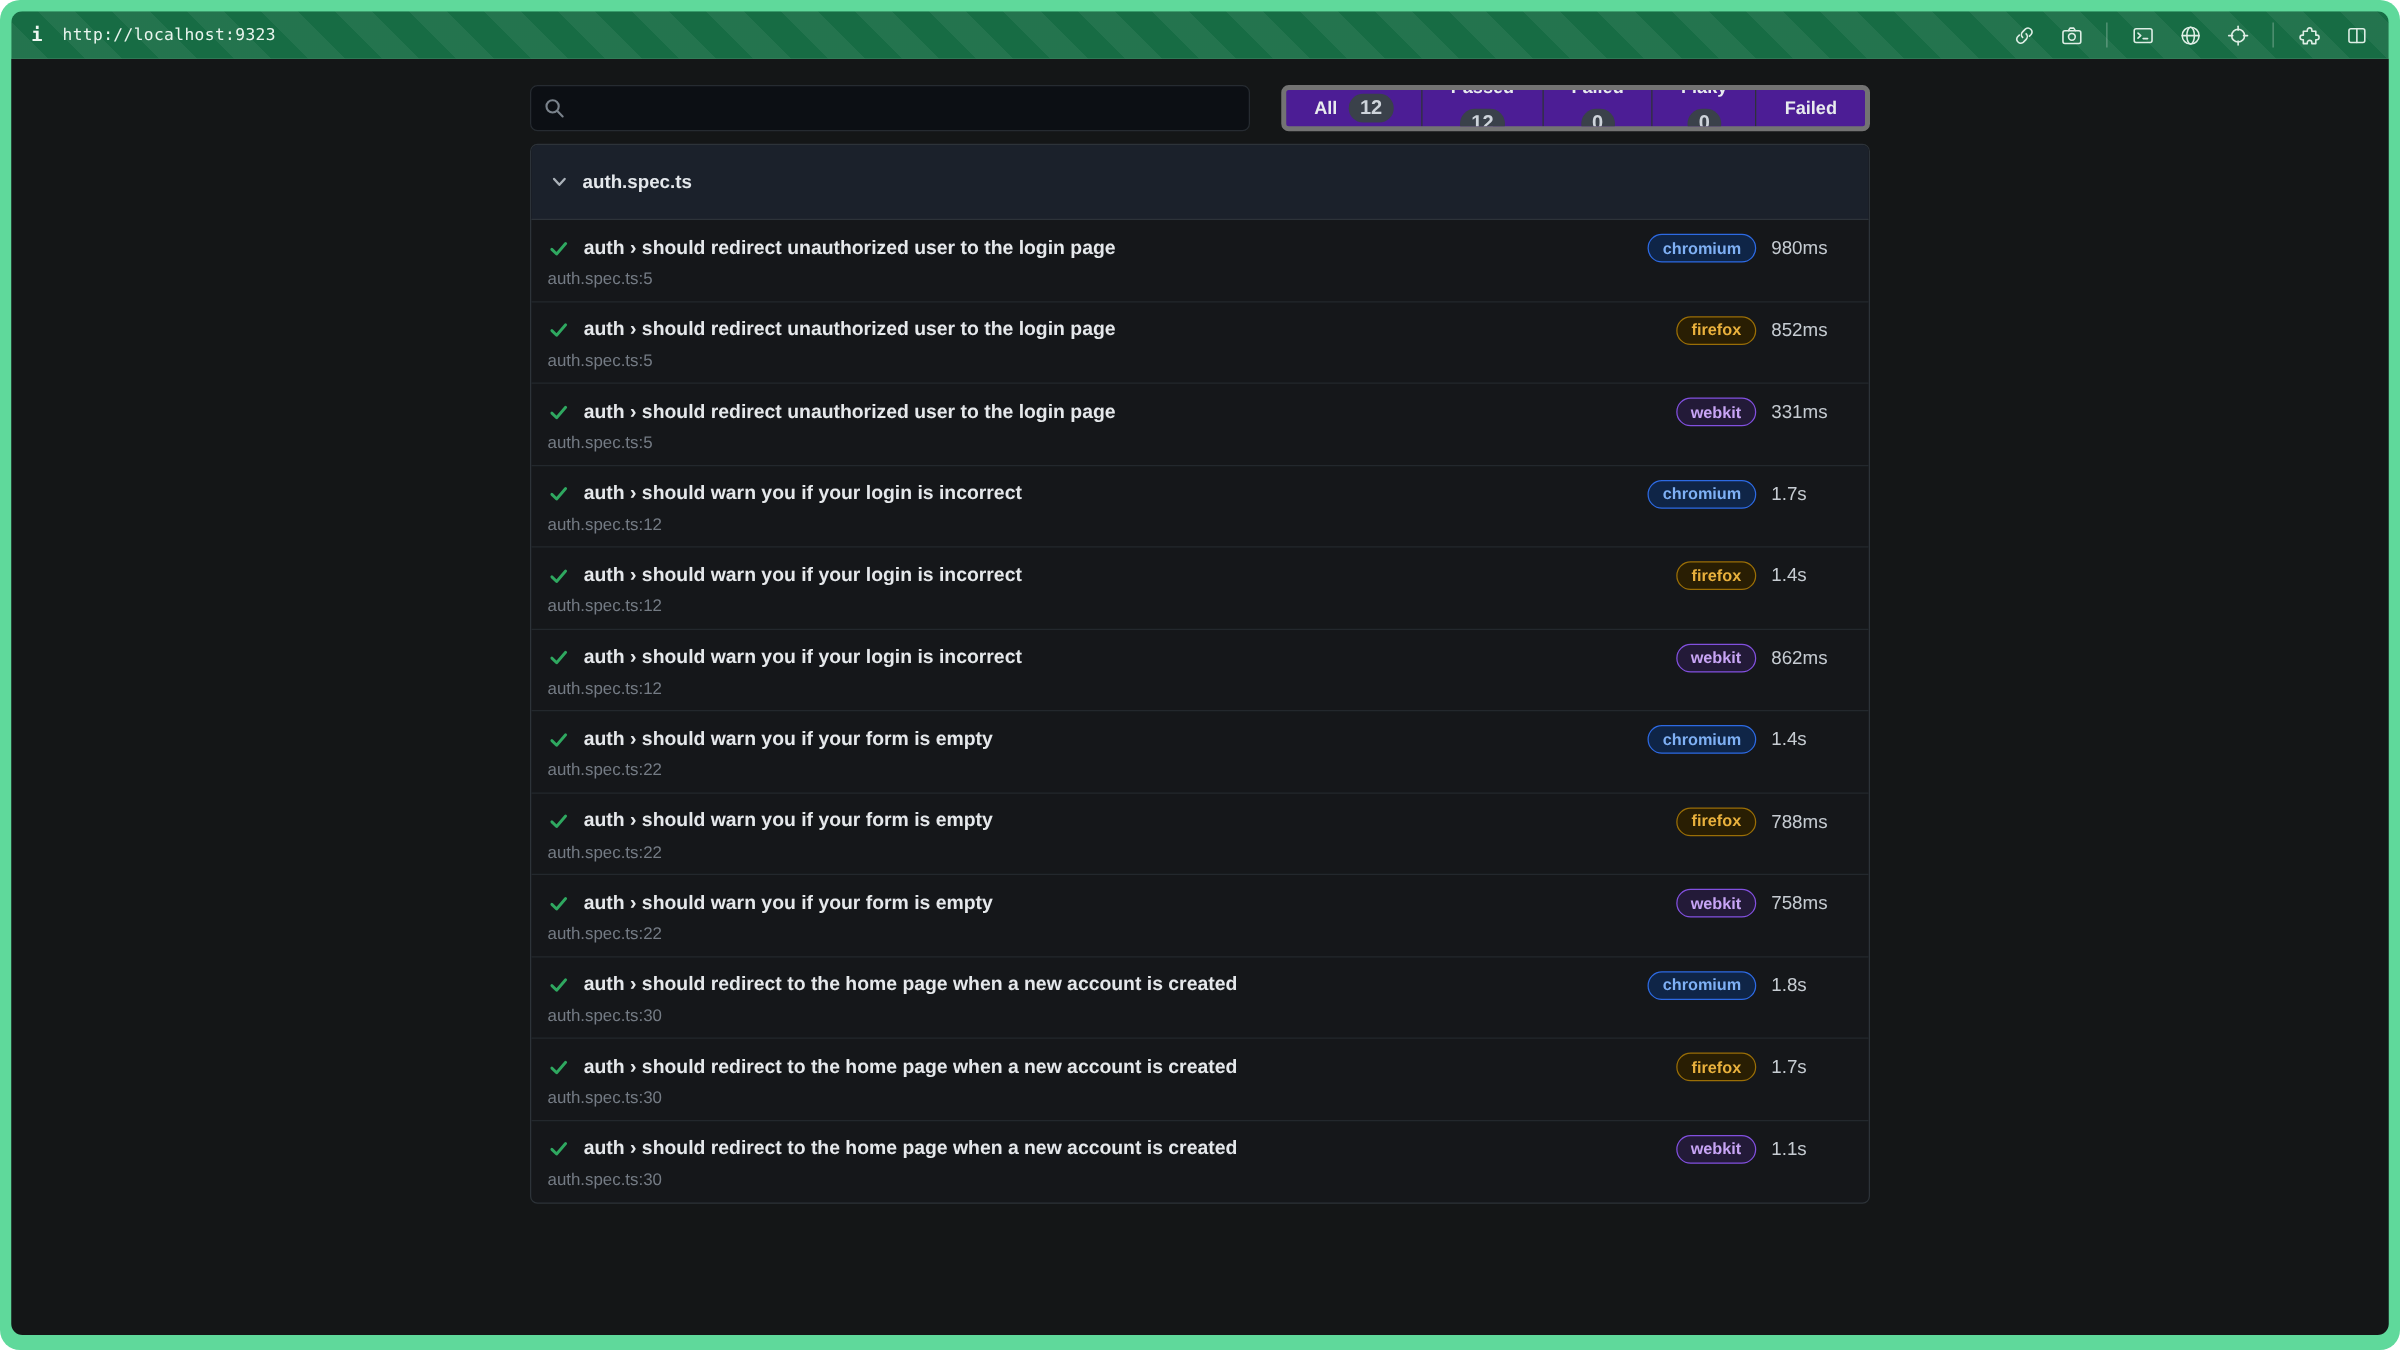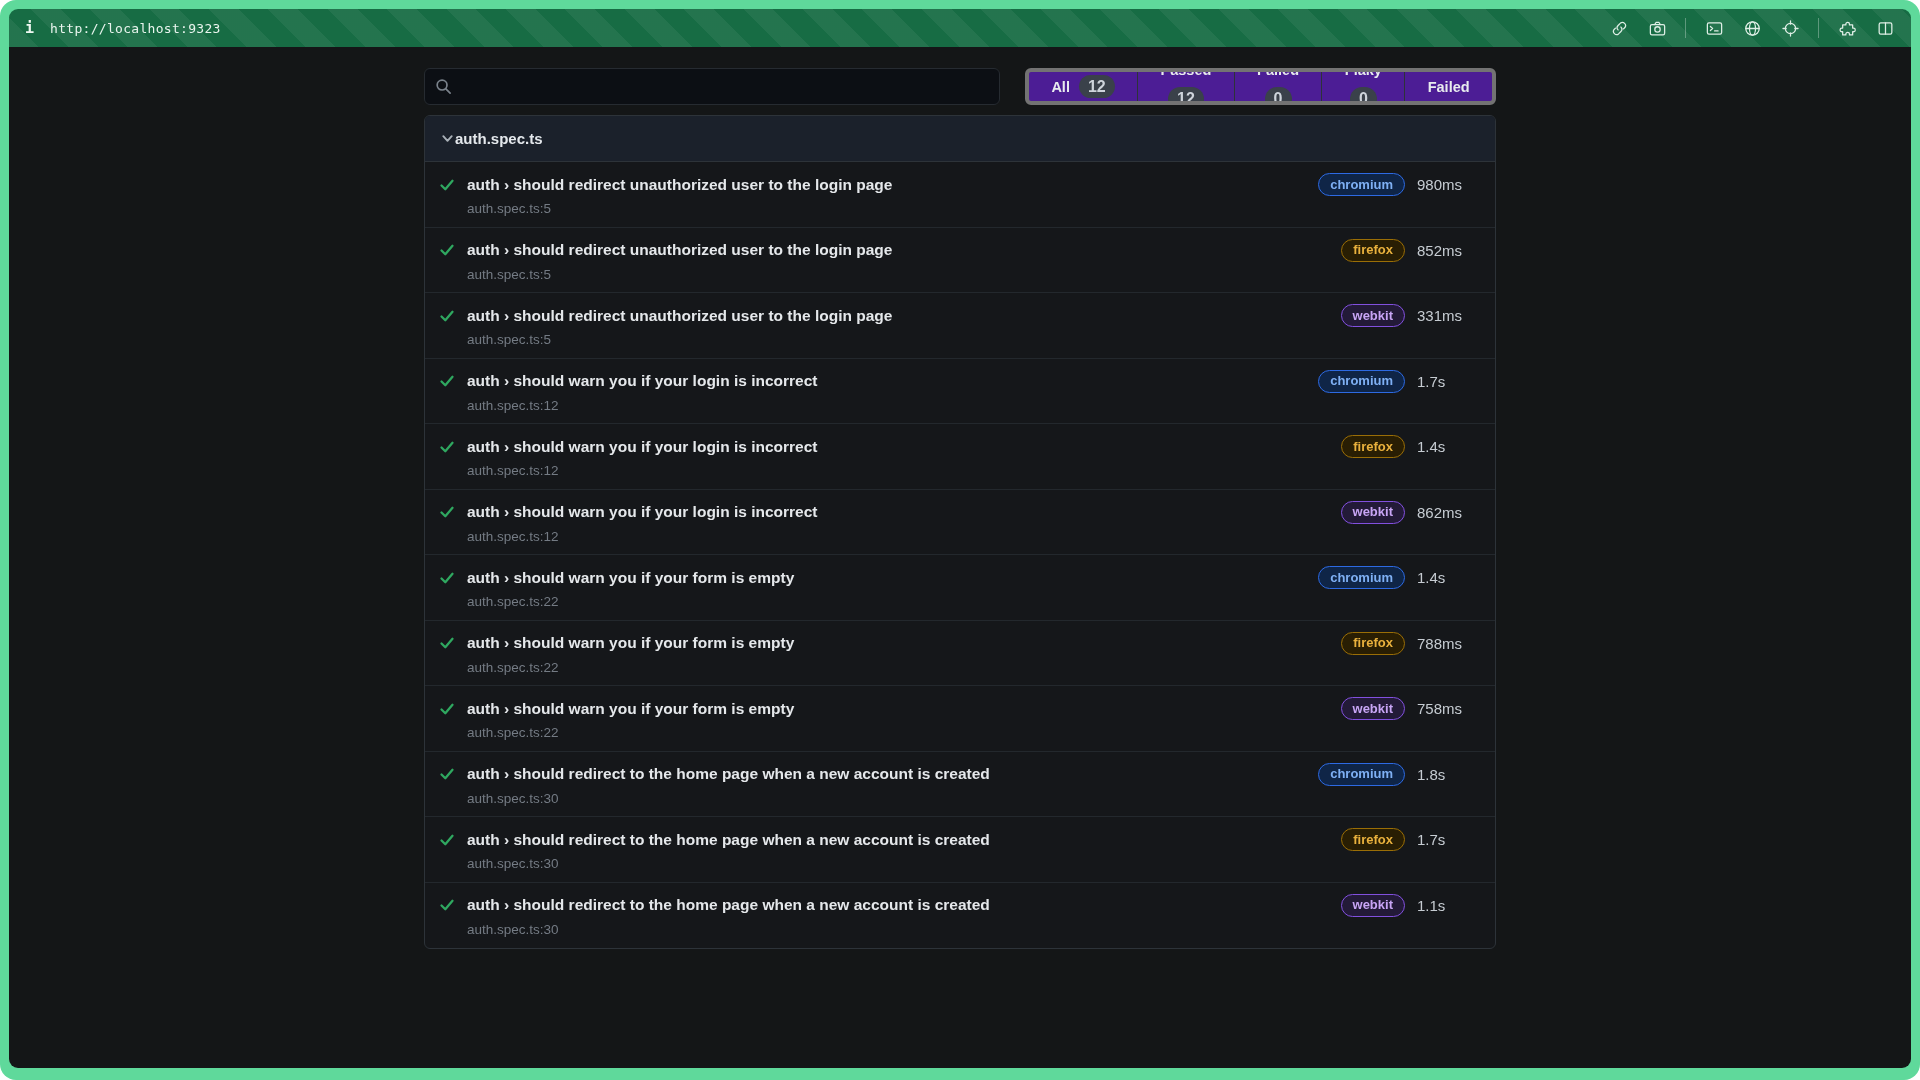--- a/index.html
+++ b/index.html
@@ -79,22 +79,22 @@
     text-align: right; color: #7b828a; font-size: 14.5px;
     margin-top: 9px; height: 18px;
   }
 
   
   .group {
     margin-top: 10px; border: 1px solid #2d3339; border-radius: 6px;
     overflow: hidden; background: #15171a;
   }
   .group-header {
-    display: flex; align-items: center; 
-    height: 46px; padding: 0 15px;
+    display: flex; align-items: center; gap: 11px;
+    height: 60px; padding: 0 15px;
     background: #1b212b; border-bottom: 1px solid #2d3339; cursor: pointer;
   }
   .group-header svg { width: 15px; height: 15px; stroke: #aab1b8; fill: none;
                       stroke-width: 2; stroke-linecap: round; stroke-linejoin: round; }
   .group-name { font-weight: 600; font-size: 15px; color: #e4e8ec; }
 
   .test-row {
     height: 65.5px; padding: 11px 10px 0 13px;
     border-bottom: 1px solid #23282d; cursor: pointer;
   }
@@ -104,21 +104,21 @@
   .check-icon svg { width: 18px; height: 18px; stroke: #2fa860; fill: none;
                     stroke-width: 2.3; stroke-linecap: round; stroke-linejoin: round; }
   .test-title { margin-left: 11px; font-weight: 600; font-size: 15.5px; color: #e5e8eb; }
   .badge {
     margin-left: auto; border-radius: 999px; padding: 2.5px 11px;
     font-size: 13px; font-weight: 600; border: 1.5px solid; line-height: 1.25;
     cursor: pointer;
   }
   .duration { width: 68px; text-align: left; color: #c6ccd2; font-size: 15px;
               margin-left: 12px; flex: 0 0 auto; }
-  .test-location { margin-left: 29px; margin-top: 5px; color: #747b84; font-size: 13.5px; }
+  .test-location { margin-top: 5px; color: #747b84; font-size: 13.5px; }
 </style>
 </head>
 <body>
 
 <div class="window">
 
   <div class="titlebar">
     <span class="info-glyph">i</span>
     <span class="url-text">http://localhost:9323</span>
     <div class="tb-icons" id="toolbar-icons">

